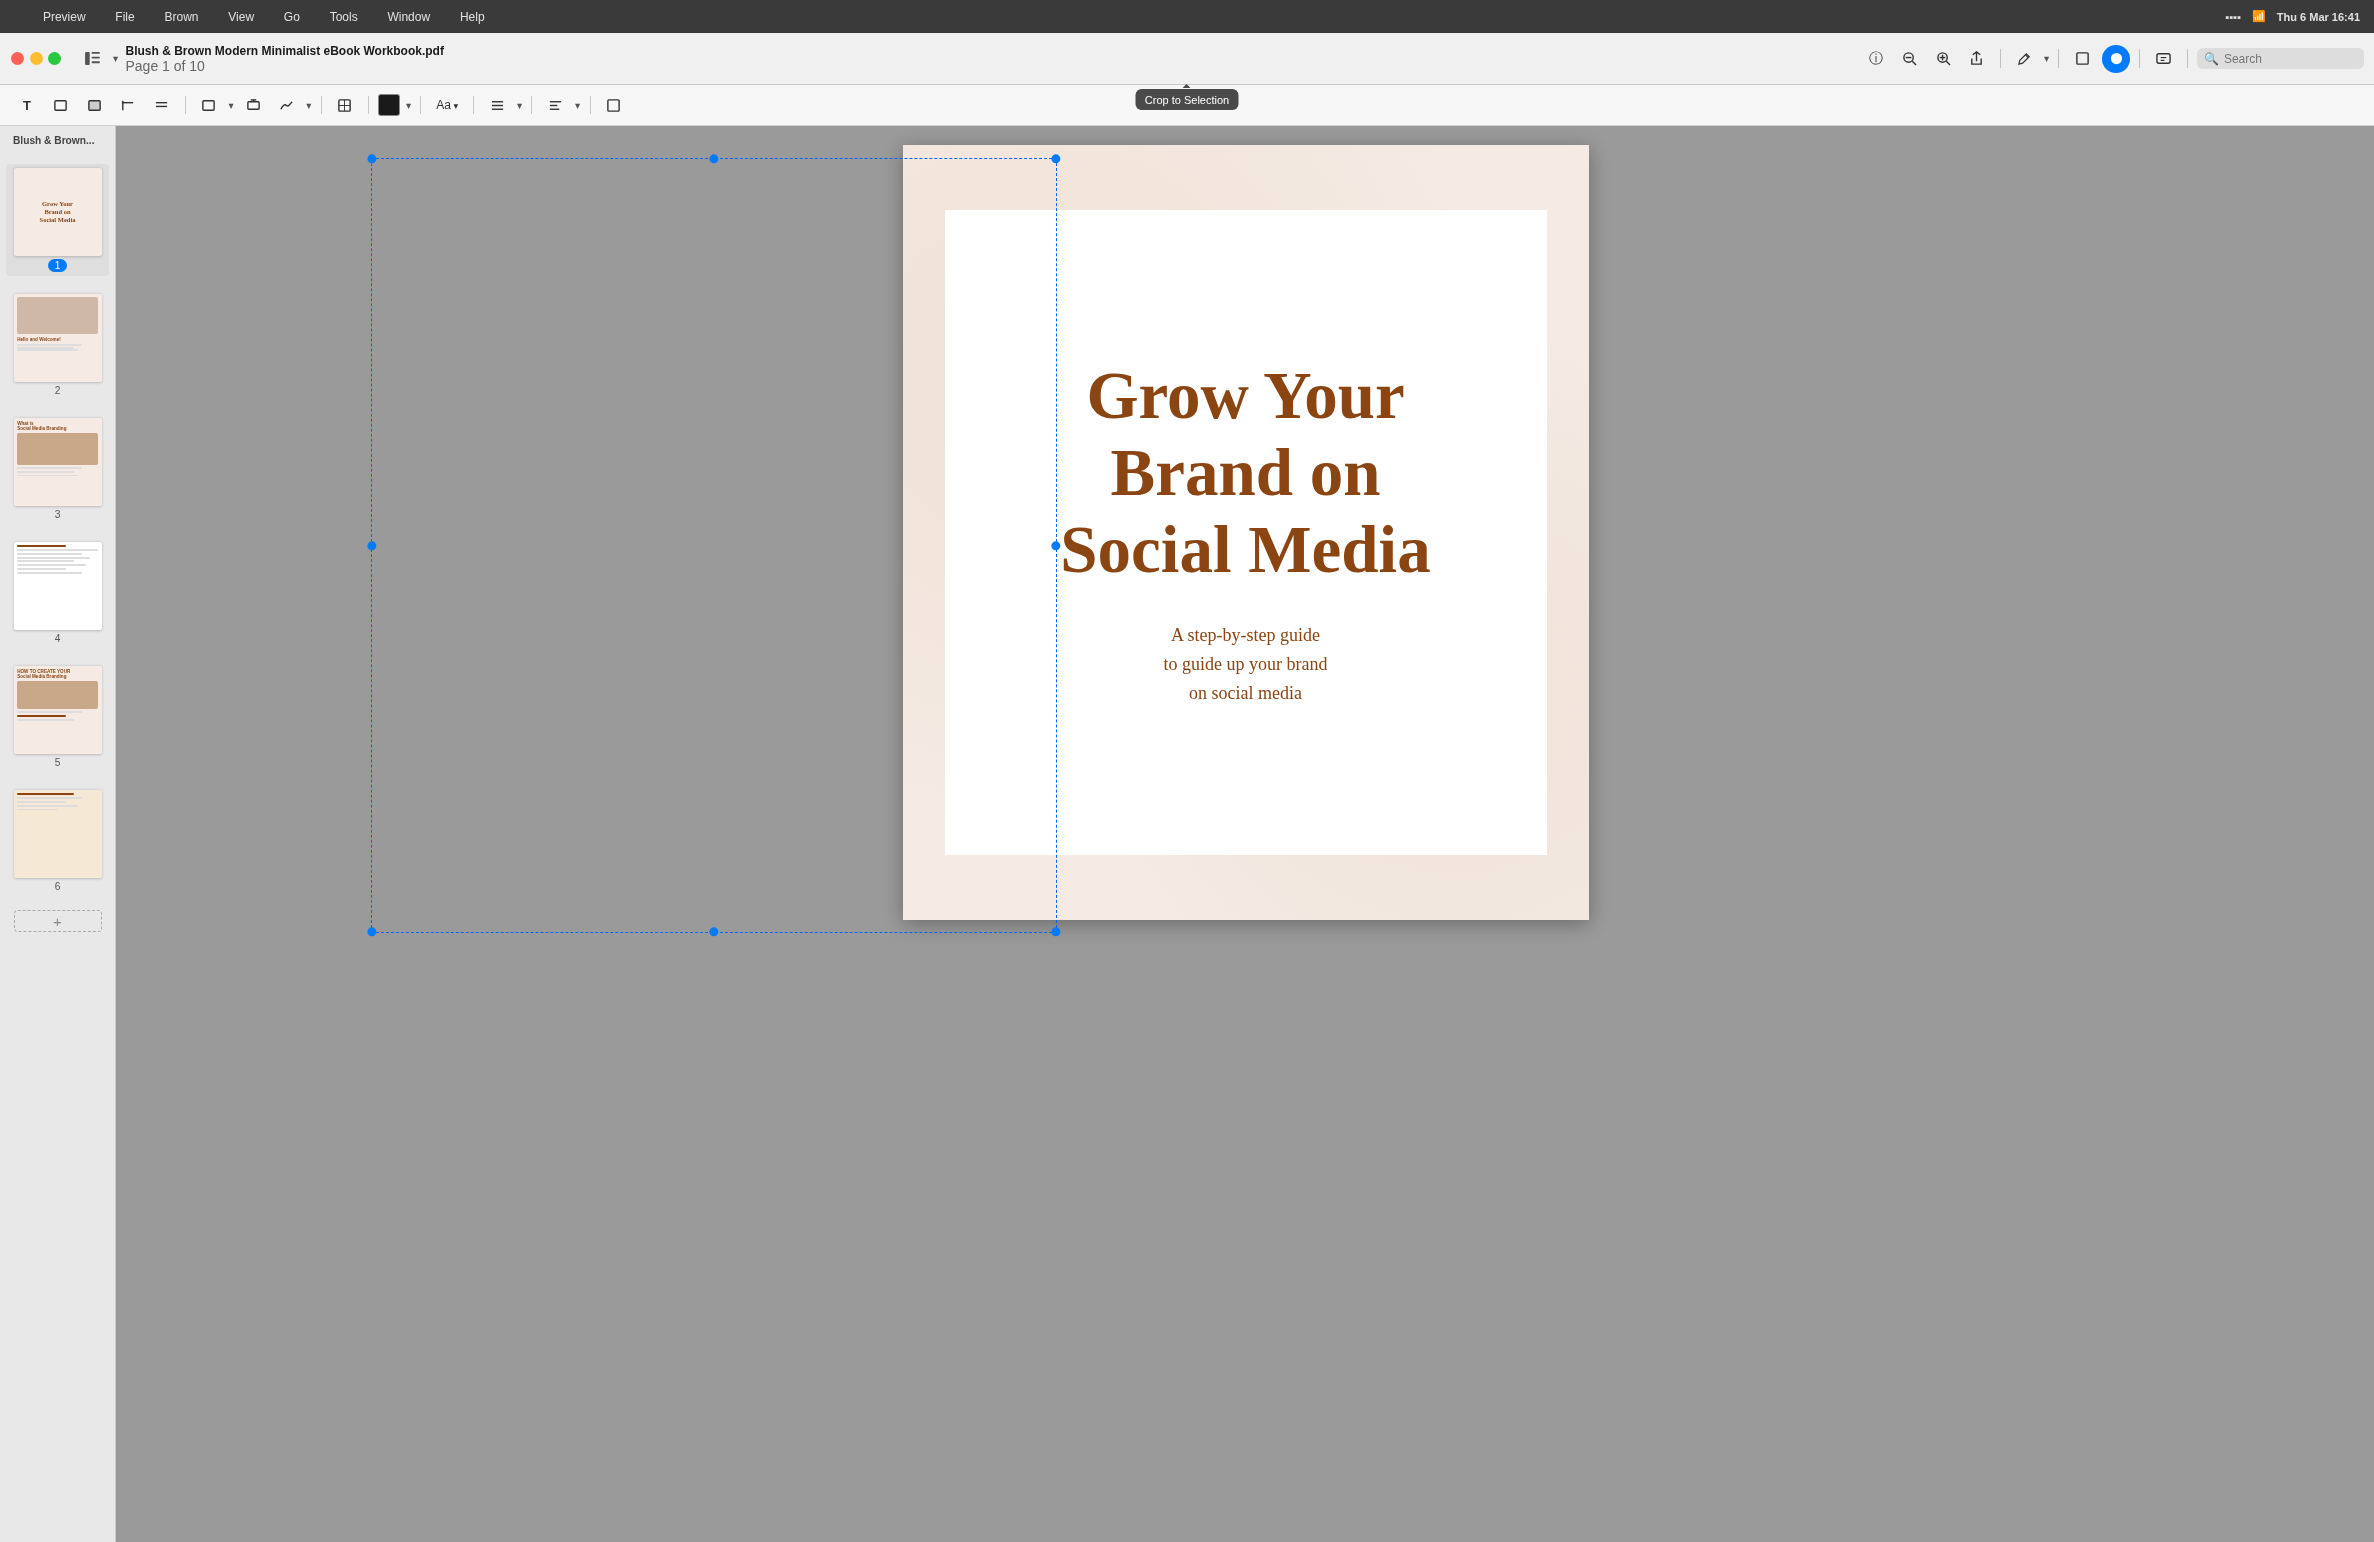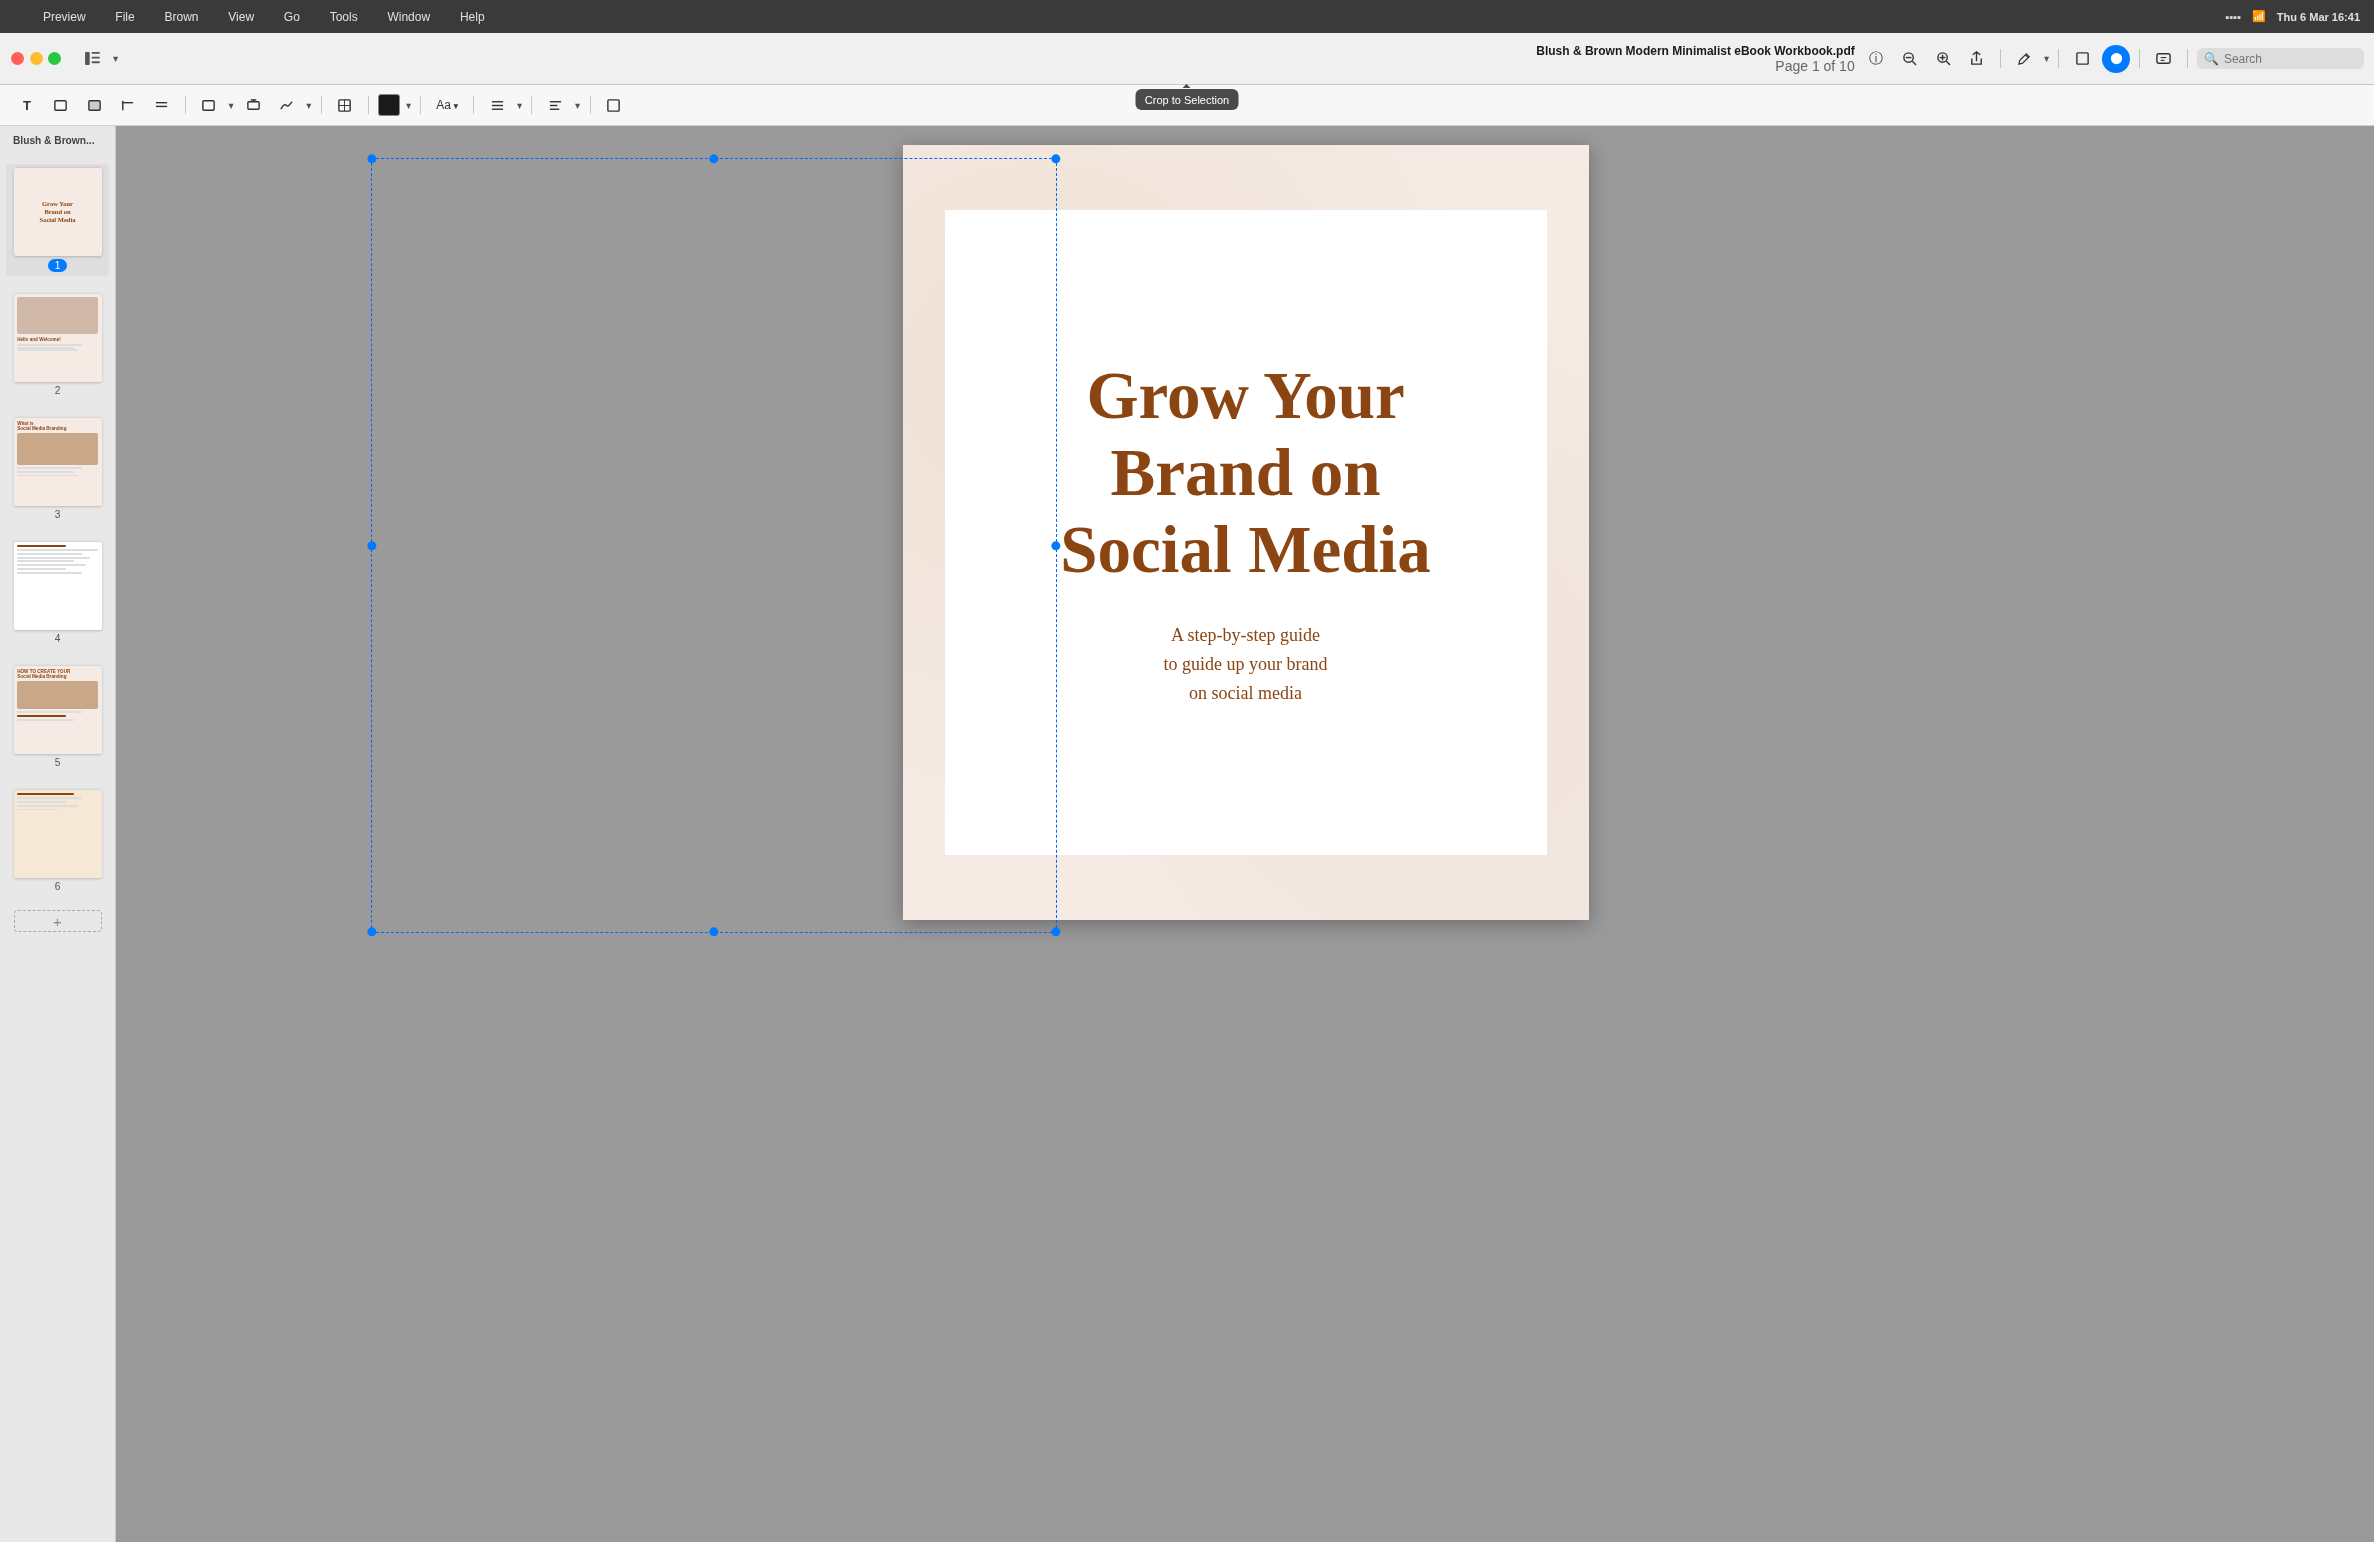--- a/index.html
+++ b/index.html
@@ -72,21 +72,21 @@
       border-radius: 4.6px;
       cursor: pointer;
       display: flex; align-items: center; justify-content: center;
       color: #333;
       font-size: 15px;
     }
 
     .doc-title-area {
       display: flex;
       flex-direction: column;
-      align-items: flex-end;
+      align-items: flex-start;
       flex: 1;
     }
     .doc-title {
       font-size: 12px;
       font-weight: 600;
       color: #1a1a1a;
     }
     .doc-page {
       font-size: 14px;
       color: #666;

